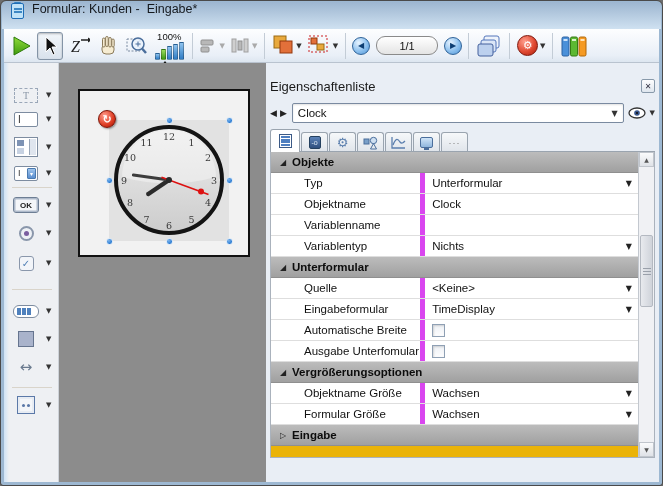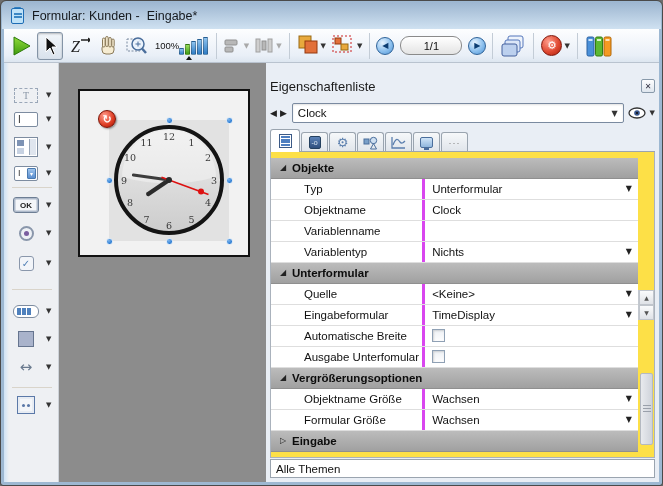--- a/index.html
+++ b/index.html
@@ -9,40 +9,40 @@
     position:relative; width:663px; height:486px; overflow:hidden;
     border:1px solid #4a4a4a; border-radius:6px 6px 3px 3px;
     background:#8c8c8c;
     box-shadow: inset 0 0 0 3px #9db8d2;
   }
   
   .titlebar {
     position:absolute; left:1px; right:1px; top:1px; height:27px;
     background:linear-gradient(#9db6d0, #cfe1f1);
     border-radius:5px 5px 0 0;
-    display:flex; align-items:center; padding-left:8px; gap:7px;
+    display:flex; align-items:flex-start; padding-left:8px; gap:7px;
   }
   .title-text { font-size:12.5px; color:#15191e; white-space:pre; }
   .app-icon { width:15px; height:17px; position:relative; }
   .app-icon .board { position:absolute; inset:1px 1px 0 1px; background:#bfe2f8; border:1.5px solid #1f6db5; border-radius:2px; }
   .app-icon .clip { position:absolute; left:4px; top:0; width:7px; height:3px; background:#2f7fc0; border-radius:1px; }
   .app-icon .ln { position:absolute; left:4px; right:3px; height:1.5px; background:#3c87c4; }
   
   .toolbar {
     position:absolute; left:3px; right:3px; top:28px; height:34px;
     background:linear-gradient(#fdfeff,#e9eff7 80%,#dde6f0);
     border-bottom:1px solid #b9c3cf;
     display:flex; align-items:center; padding:0 4px; gap:3px;
   }
   .tbtn { height:28px; min-width:26px; display:flex; align-items:center; justify-content:center; border:1px solid transparent; border-radius:3px; }
   .tbtn.pressed { border:1px solid #8494a6; background:linear-gradient(#f2f6fa,#d9e2ec); box-shadow:inset 0 1px 2px rgba(0,0,0,.25); }
   .tsep { width:1px; height:26px; background:#c3ccd6; margin:0 3px; flex:0 0 1px; }
   .ddarrow { font-family:"DejaVu Sans",sans-serif; font-size:7px; color:#333; margin-left:2px; }
   .ddarrow.dis { color:#a9a9a9; }
-  .zoomwrap { display:flex; flex-direction:row; align-items:center; margin:0 2px; }
+  .zoomwrap { display:flex; flex-direction:column; align-items:center; margin:0 2px; }
   .zoomlabel { font-size:9.5px; color:#111; line-height:10px; }
   .bars { display:flex; align-items:flex-end; gap:1.5px; height:18px; position:relative; }
   .bar { width:4.5px; border-radius:1px; border:1px solid rgba(0,0,0,.25); }
   .bar.blue { background:linear-gradient(#8ec3ef,#2f7cc4); }
   .bar.green { background:linear-gradient(#9ade5e,#3f9a14); }
   .zoommark { position:absolute; bottom:-5px; left:7px; width:0; height:0; border-left:3px solid transparent; border-right:3px solid transparent; border-bottom:4px solid #111; }
   .navpill { height:19px; min-width:62px; border:1px solid #8a8a8a; border-radius:9px; background:linear-gradient(#ffffff,#e4e4e4); display:flex; align-items:center; justify-content:center; font-size:11px; color:#111; margin:0 3px; }
   .roundbtn { width:18px; height:18px; border-radius:50%; border:1px solid #2f6399; background:radial-gradient(circle at 35% 30%, #e8f4ff, #8cc0ee 55%, #4f94d6); display:flex; align-items:center; justify-content:center; font-family:"DejaVu Sans",sans-serif; font-size:8px; color:#0d3e73; }
   .redgear { width:21px; height:21px; border-radius:50%; border:1px solid #7e1408; background:radial-gradient(circle at 35% 30%, #ff9e8d, #e04a33 55%, #a91c09); color:#fff; font-family:"DejaVu Sans",sans-serif; font-size:11px; display:flex; align-items:center; justify-content:center; }
   .grayicon { display:flex; align-items:center; }
@@ -87,29 +87,29 @@
   .pclose { width:14px; height:14px; border:1px solid #8899aa; background:linear-gradient(#fdfdfe,#dfe6ee); border-radius:2px; font-size:8px; color:#334; display:flex; align-items:center; justify-content:center; font-family:"DejaVu Sans",sans-serif; }
   .navrow { position:absolute; left:4px; right:4px; top:39px; height:22px; display:flex; align-items:center; gap:4px; }
   .objarrows { font-family:"DejaVu Sans",sans-serif; font-size:9px; color:#222; letter-spacing:1px; }
   .combobox { flex:1; height:20px; border:1px solid #7a8aa0; border-radius:2px; background:#fff; display:flex; align-items:center; justify-content:space-between; padding:0 5px; font-size:11.5px; color:#111; box-shadow:inset 0 1px 2px rgba(0,0,0,.12); }
   .combobox .arr { font-family:"DejaVu Sans",sans-serif; font-size:8px; color:#333; }
   .eyewrap { display:flex; align-items:center; gap:2px; }
   .tabs { position:absolute; left:4px; right:4px; top:66px; height:23px; display:flex; align-items:flex-end; }
   .tab { height:20px; width:27px; border:1px solid #9aa4af; border-bottom:none; border-radius:3px 3px 0 0; background:linear-gradient(#f6f8fa,#dfe4ea); margin-right:1px; display:flex; align-items:center; justify-content:center; position:relative; }
   .tab.active { height:23px; background:#fff; z-index:2; width:30px; }
   .tabline { position:absolute; left:4px; right:4px; top:88px; height:1px; background:#9aa4af; }
-  .grid { position:absolute; left:4px; right:4px; top:89px; bottom:24px; background:#fde047; border:1px solid #aab2bc; border-top:none; display:flex;align-items:center; }
+  .grid { position:absolute; left:4px; right:4px; top:89px; bottom:24px; background:#eab308; border:1px solid #aab2bc; border-top:none; display:flex; }
   .rows { flex:1; overflow:hidden; }
   .srow { height:21px; background:linear-gradient(#bcbcbc,#a0a0a0); display:flex; align-items:center; border-bottom:1px solid #8f8f8f; }
   .srow .tri { width:12px; margin-left:9px; font-family:"DejaVu Sans",sans-serif; font-size:8px; color:#222; }
   .srow .tri.exp::before { content:"◢"; }
   .srow .tri.col::before { content:"▷"; }
   .srow .stitle { font-size:11.5px; font-weight:bold; color:#0c0c0c; }
   .prow { height:21px; display:flex; border-bottom:1px solid #dedede; background:#fff; }
-  .plabel { width:42%; display:flex; align-items:center; padding-left:33px; font-size:11.5px; color:#111; border-right:3px solid #d946ef; white-space:nowrap; overflow:hidden; }
+  .plabel { width:42%; display:flex; align-items:center; padding-left:33px; font-size:11.5px; color:#111; border-right:5px solid #d946ef; white-space:nowrap; overflow:hidden; }
   .pvalue { flex:1; display:flex; align-items:center; padding-left:7px; font-size:11.5px; color:#111; position:relative; }
   .pvalue .dd { position:absolute; right:6px; font-family:"DejaVu Sans",sans-serif; font-size:8px; color:#222; }
   .cbox { width:13px; height:13px; border:1px solid #8fa0b4; background:linear-gradient(#eef1f5,#fdfdfe); box-shadow:inset 1px 1px 2px rgba(0,0,0,.15); }
   
   .vscroll { width:16px; border-left:1px solid #c3c8cf; background:#f0f1f4; display:flex; flex-direction:column; }
   .sbtn { height:15px; background:linear-gradient(#fafbfc,#dfe2e7); border:1px solid #c0c5cc; display:flex; align-items:center; justify-content:center; font-family:"DejaVu Sans",sans-serif; font-size:6px; color:#555; }
   .strack { flex:1; position:relative; }
   .sthumb { position:absolute; left:1px; right:1px; top:68px; height:72px; border:1px solid #b4b9c1; border-radius:2px; background:linear-gradient(90deg,#e8eaee,#cfd3da); display:flex; flex-direction:column; align-items:center; justify-content:center; gap:2px; }
   .sthumb i { width:8px; height:1px; background:#9aa0aa; }
   .filter { position:absolute; left:4px; right:4px; bottom:4px; height:19px; background:#fff; border:1px solid #9aa4af; display:flex; align-items:center; padding-left:5px; font-size:11.5px; color:#111; }
@@ -569,18 +569,15 @@
           <div class="sthumb">
               <i></i>
               <i></i>
               <i></i>
             </div>
         </div>
         <div class="sbtn">▼</div>
       </div>
     </div>
 
-    <div class="filter">
-      <span>Alle Themen</span>
-    </div>
   </div>
 
 </div>
 
 </body></html>

